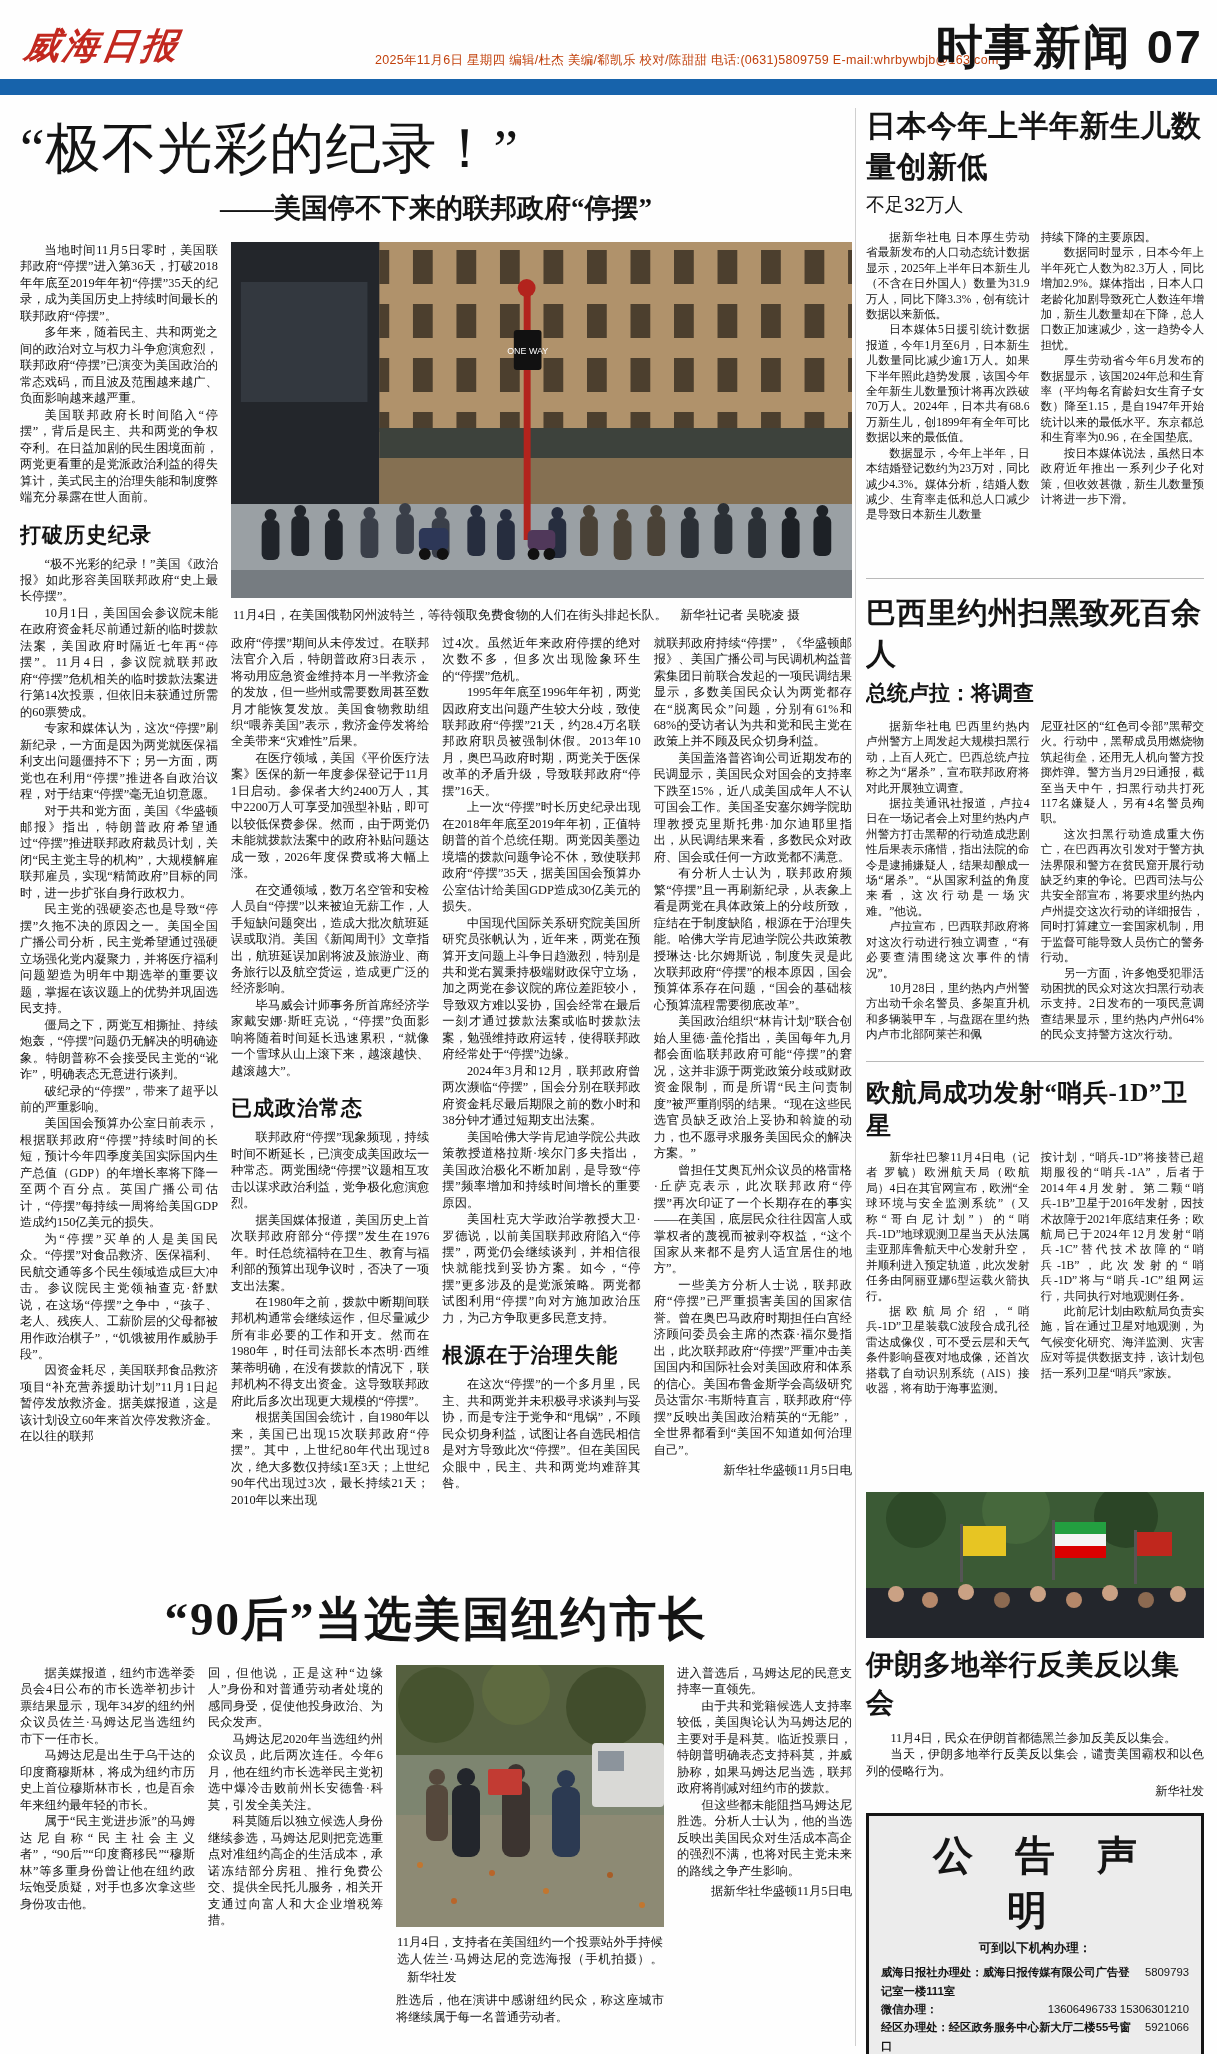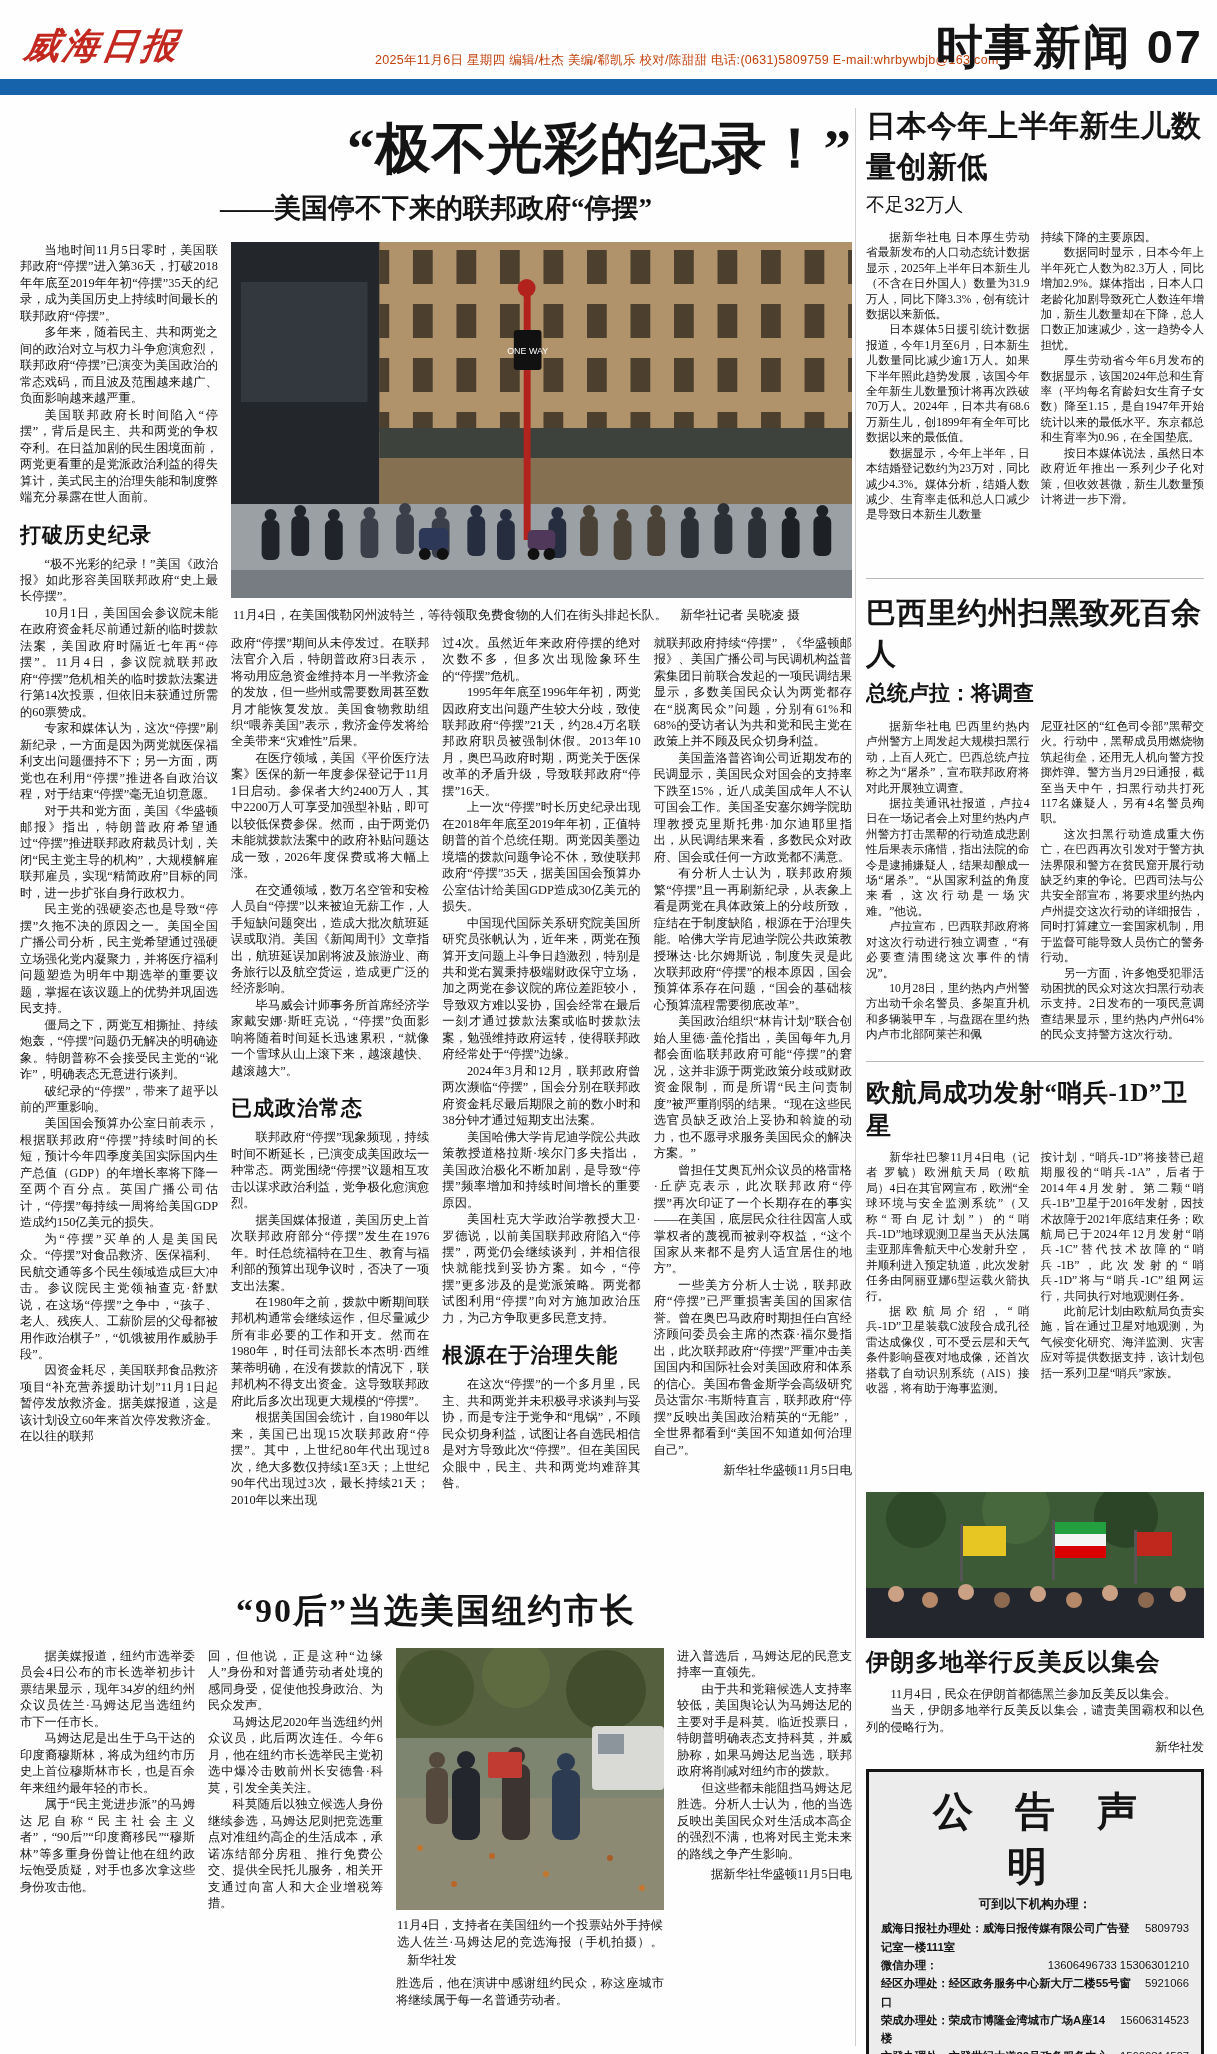--- a/index.html
+++ b/index.html
@@ -19,52 +19,52 @@
   .v-divider{position:absolute;left:855px;top:12px;bottom:8px;width:1px;background:#cfcfcf;}
   .left-main{position:absolute;left:20px;top:4px;width:832px;}
   .right-rail{position:absolute;left:866px;top:6px;width:338px;}
   
   .para{margin:0;text-indent:2em;text-align:justify;font-size:12.3px;line-height:1.34;}
   .para.noindent{text-indent:0;}
   .para.sig{text-indent:0;text-align:right;margin-top:4px;}
   h3.inline-head{font-family:"Liberation Sans",sans-serif;font-size:21px;font-weight:700;
         margin:15px 0 7px;letter-spacing:1px;}
   
-  .lead-h1{font-size:55px;font-weight:700;text-align:right;margin:12px 0 4px;letter-spacing:1px;}
+  .lead-h1{font-size:55px;font-weight:400;text-align:left;margin:12px 0 4px;letter-spacing:1px;}
   .lead-h2{font-size:27px;font-weight:700;text-align:center;margin:2px 0 16px;font-family:Liberation Serif, serif;}
   .lead-body{display:flex;gap:13px;height:1332px;overflow:hidden;}
   .lead-col{flex:1;min-width:0;overflow:hidden;}
   .lead-col-first{flex:none;width:198px;overflow:hidden;}
   .lead-right{flex:1;display:flex;flex-direction:column;min-width:0;}
   .lead-photo{height:356px;background:#9aa0a6;}
   .lead-photo svg{display:block;width:100%;height:100%;}
   .lead-caption{font-size:12.6px;line-height:1.4;padding:9px 2px 10px;text-align:justify;}
   .credit{white-space:nowrap;padding-left:10px;}
   .lead-cols3{display:flex;gap:13px;flex:1;overflow:hidden;}
   
   .bottom-story{margin-top:14px;}
-  .bottom-h1{font-size:34px;font-weight:900;text-align:center;margin:6px 0 14px;letter-spacing:2px;}
+  .bottom-h1{font-size:47px;font-weight:900;text-align:center;margin:6px 0 14px;letter-spacing:2px;}
   .bottom-body{display:flex;gap:13px;height:400px;overflow:hidden;}
   .b-col{flex:1;min-width:0;overflow:hidden;}
   .b-mid{flex:none;width:268px;display:flex;flex-direction:column;overflow:hidden;}
   .b-photo{height:262px;background:#77806d;}
   .b-photo svg{display:block;width:100%;height:100%;}
   .b-caption{font-size:12.4px;line-height:1.4;padding:7px 1px 6px;text-align:justify;}
   
   .rail-article{overflow:hidden;}
   .rail-h1{font-size:30px;font-weight:900;margin:4px 0 2px;letter-spacing:.5px;}
   .rail-deck{font-size:19px;font-weight:400;margin:4px 0 12px;font-family:"Liberation Sans",sans-serif;}
   .rail-deck.bold{font-weight:700;font-size:21px;}
   .rail-cols{display:flex;gap:11px;}
   .rail-col{flex:1;min-width:0;overflow:hidden;}
   .rail-col .para{font-size:11.6px;line-height:1.33;}
   .rail-rule{border:0;border-top:1px solid #b9b9b9;margin:12px 0 10px;}
   .iran-photo{height:146px;margin:10px 0 8px;background:#31512e;}
   .iran-photo svg{display:block;width:100%;height:100%;}
-  .iran-h1{font-size:24px;font-weight:900;margin:6px 0 8px;letter-spacing:.5px;}
+  .iran-h1{font-size:28px;font-weight:900;margin:6px 0 8px;letter-spacing:.5px;}
   .iran-caption .para{font-size:12.2px;}
   
   .notice{margin-top:14px;border:3px solid #151515;background:#ececec;box-sizing:border-box;
           height:306px;padding:8px 12px;overflow:hidden;}
   .notice-title{text-align:center;font-size:40px;font-weight:900;letter-spacing:16px;margin:4px 0 2px;text-indent:16px;}
   .notice-sub{text-align:center;font-size:12.5px;font-weight:700;margin:0 0 6px;font-family:"Liberation Sans",sans-serif;}
   .notice-row{display:flex;justify-content:space-between;align-items:baseline;
           font-size:11.3px;line-height:1.62;font-family:"Liberation Sans",sans-serif;}
   .notice-row .lbl{font-weight:700;}
   .notice-row .tel{font-weight:400;white-space:nowrap;padding-left:8px;}

